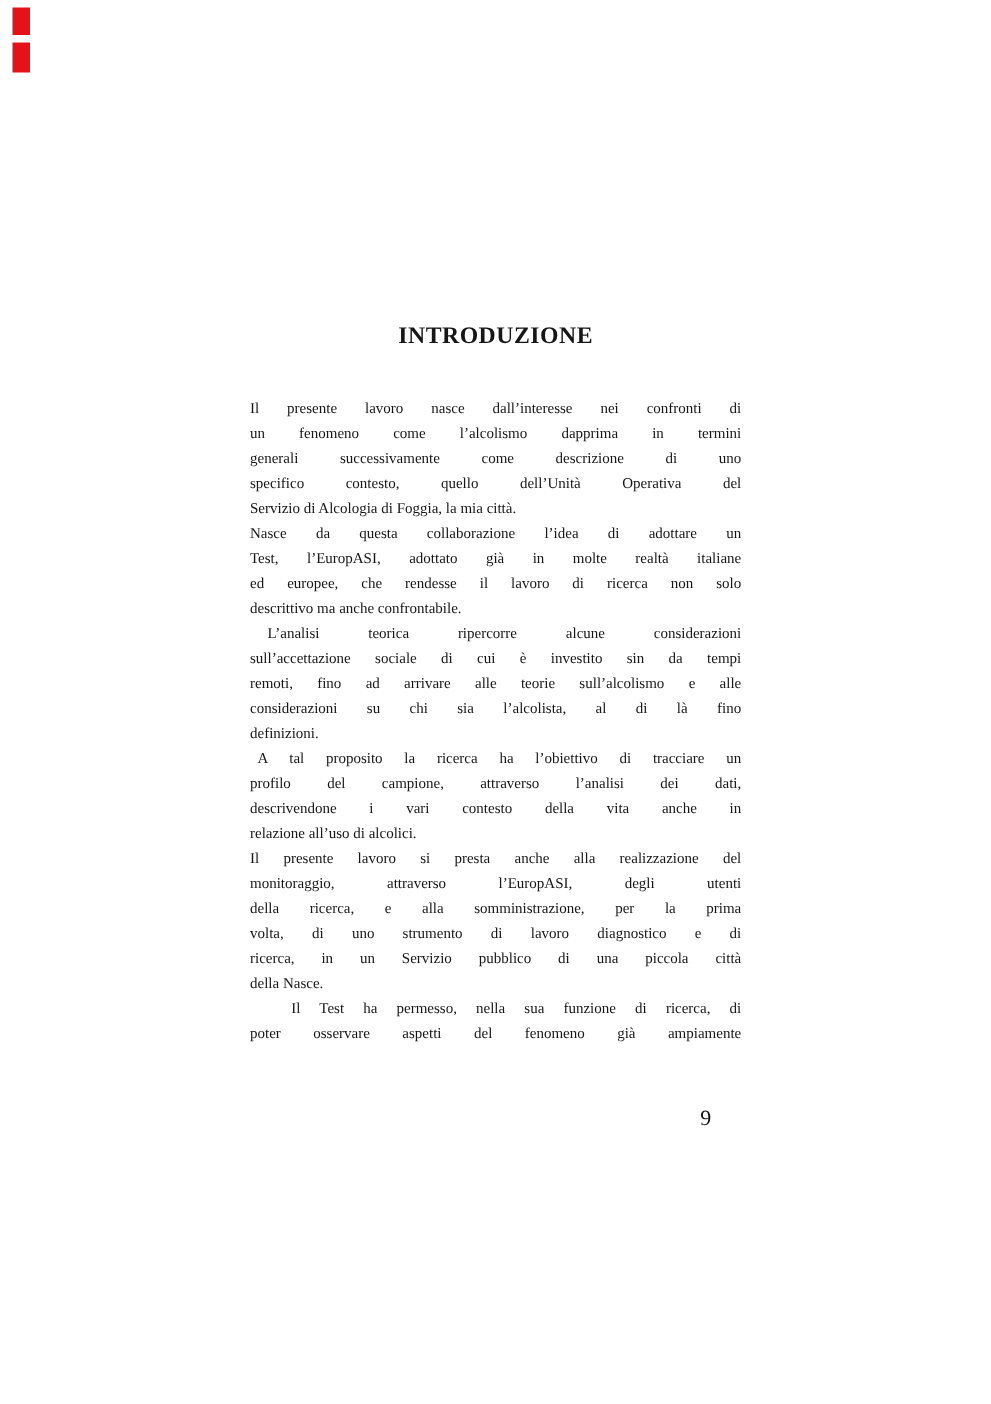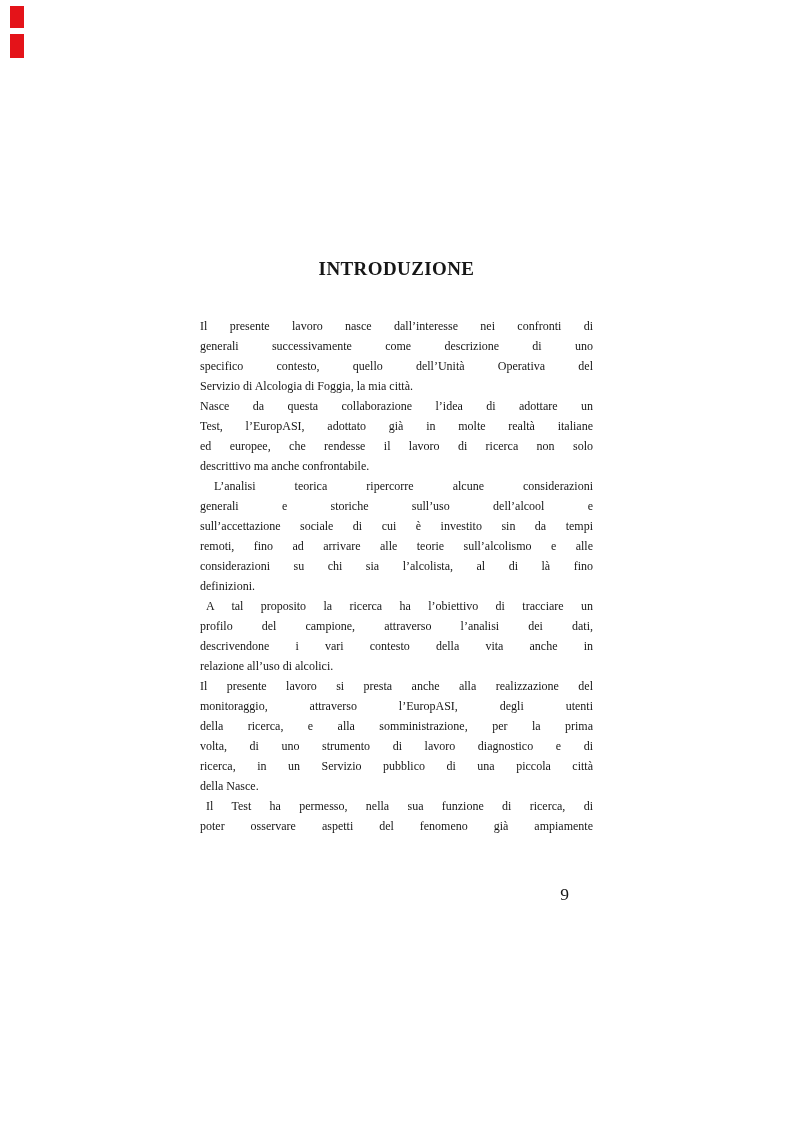--- a/index.html
+++ b/index.html
@@ -78,54 +78,54 @@
       <div class="corner-mark" style="left: 10px; top: 6px; width: 14px; height: 22px; background: rgb(228, 19, 25);"></div>
       <div class="corner-mark" style="left: 10px; top: 34px; width: 14px; height: 24px; background: rgb(228, 19, 25);"></div>
     </div>
 
   <div class="content">
     <h1 class="doc-title">INTRODUZIONE</h1>
 
     <div class="body-text" id="body-text">
         <p class="para">
           <span class="ln just">Il presente lavoro nasce dall’interesse nei confronti di</span>
+          <span class="ln just">un fenomeno come l’alcolismo dapprima in termini</span>
           <span class="ln just">generali successivamente come descrizione di uno</span>
           <span class="ln just">specifico contesto, quello dell’Unità Operativa del</span>
           <span class="ln">Servizio di Alcologia di Foggia, la mia città.</span>
         </p>
         <p class="para">
           <span class="ln just">Nasce da questa collaborazione l’idea di adottare un</span>
           <span class="ln just">Test, l’EuropASI, adottato già in molte realtà italiane</span>
           <span class="ln just">ed europee, che rendesse il lavoro di ricerca non solo</span>
           <span class="ln">descrittivo ma anche confrontabile.</span>
         </p>
         <p class="para">
           <span class="ln just" style="padding-left: 14px;">L’analisi teorica ripercorre alcune considerazioni</span>
-          <span class="ln just">generali e storiche sull’uso dell’alcool e</span>
           <span class="ln just">sull’accettazione sociale di cui è investito sin da tempi</span>
           <span class="ln just">remoti, fino ad arrivare alle teorie sull’alcolismo e alle</span>
           <span class="ln just">considerazioni su chi sia l’alcolista, al di là fino</span>
           <span class="ln">definizioni.</span>
         </p>
         <p class="para">
           <span class="ln just" style="padding-left: 6px;">A tal proposito la ricerca ha l’obiettivo di tracciare un</span>
           <span class="ln just">profilo del campione, attraverso l’analisi dei dati,</span>
           <span class="ln just">descrivendone i vari contesto della vita anche in</span>
           <span class="ln">relazione all’uso di alcolici.</span>
         </p>
         <p class="para">
           <span class="ln just">Il presente lavoro si presta anche alla realizzazione del</span>
           <span class="ln just">monitoraggio, attraverso l’EuropASI, degli utenti</span>
           <span class="ln just">della ricerca, e alla somministrazione, per la prima</span>
           <span class="ln just">volta, di uno strumento di lavoro diagnostico e di</span>
           <span class="ln just">ricerca, in un Servizio pubblico di una piccola città</span>
           <span class="ln">della Nasce.</span>
         </p>
         <p class="para">
-          <span class="ln just" style="padding-left: 6px;">Il Test ha permesso, nella sua funzione di ricerca, di</span>
+          <span class="ln just" style="padding-left: 6px; margin-left: 27px;">Il Test ha permesso, nella sua funzione di ricerca, di</span>
           <span class="ln just">poter osservare aspetti del fenomeno già ampiamente</span>
         </p>
       </div>
 
     <div class="page-number">9</div>
   </div>
 
 </div>
 
 </body></html>

